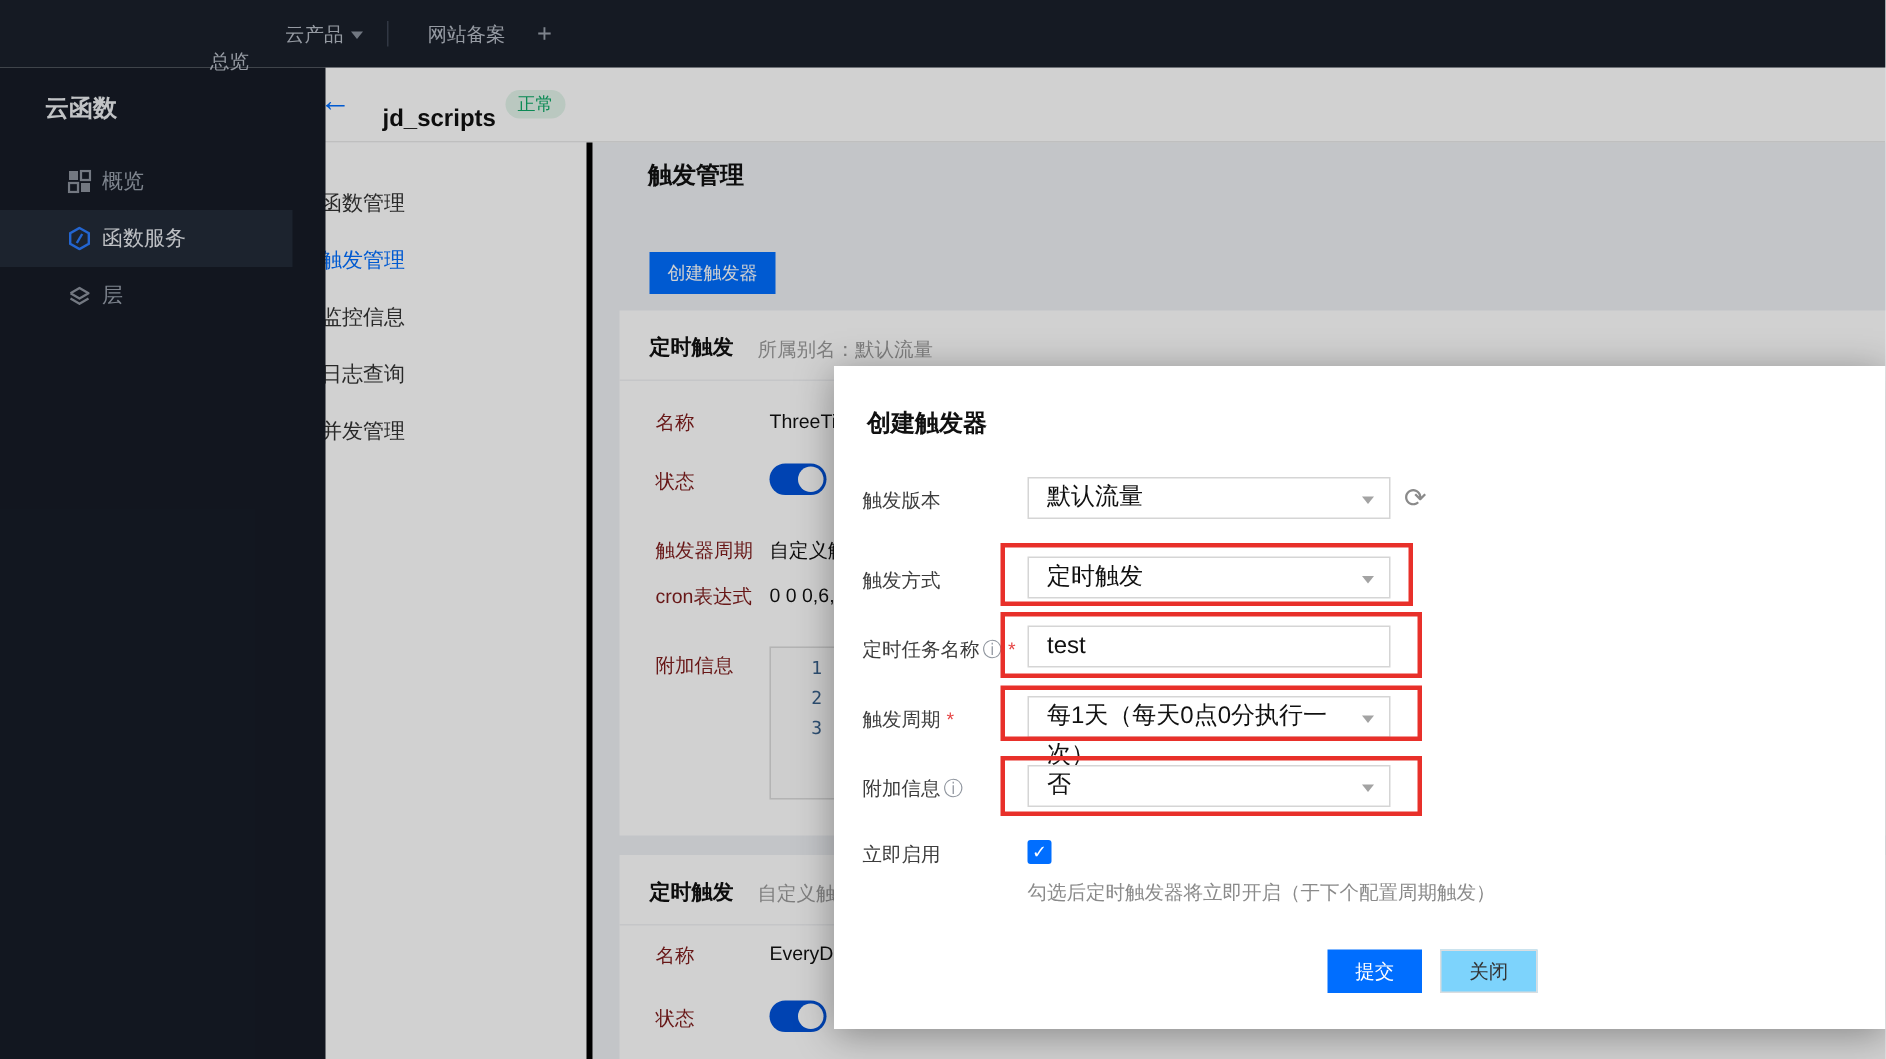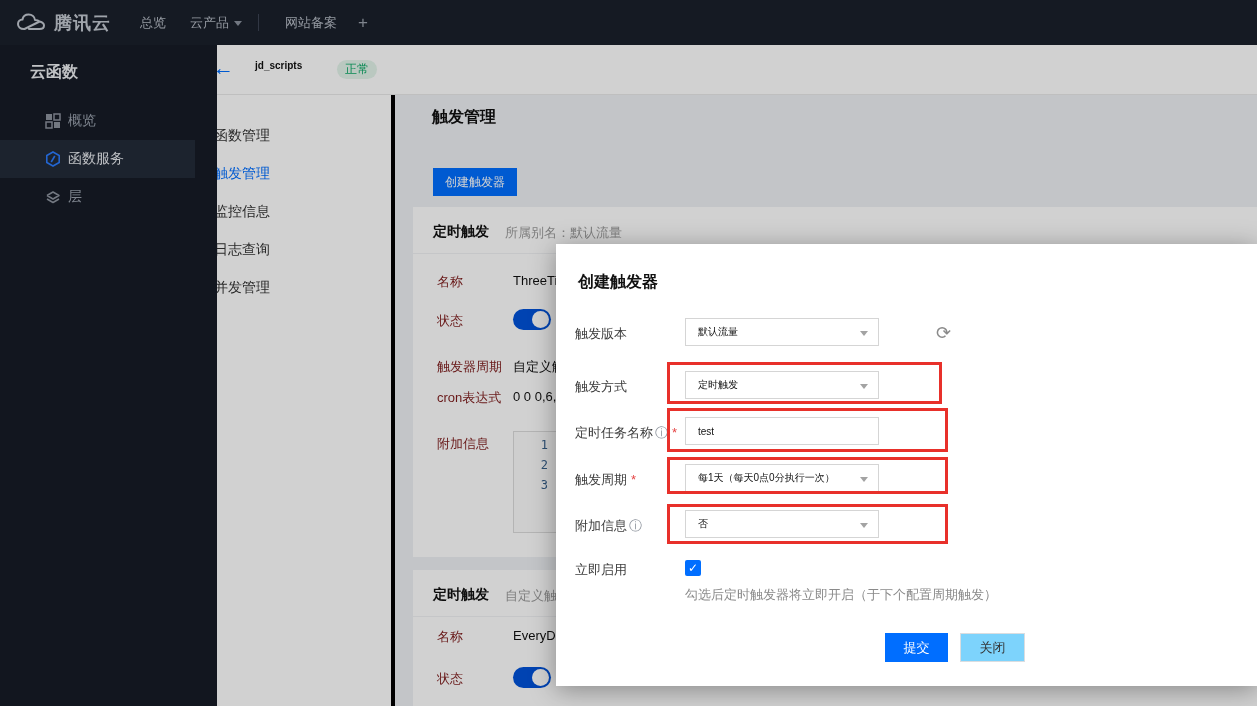--- a/index.html
+++ b/index.html
@@ -4,41 +4,41 @@
 <style>
   * { margin:0; padding:0; box-sizing:border-box; }
   html,body { width:1257px; height:706px; overflow:hidden; }
   body { position:relative; font-family:"Liberation Sans","DejaVu Sans",sans-serif; background:#eef1f5; }
 
   
   .topnav { position:absolute; left:0; top:0; width:1257px; height:45px; background:#1a202b; z-index:5; }
   .brand { position:absolute; left:15px; top:0; height:45px; display:flex; align-items:center; gap:7px; }
   .brand-text { color:#c3c8d1; font-size:18px; font-weight:bold; letter-spacing:1px; }
   .tn-item { position:absolute; top:0; height:45px; line-height:45px; font-size:13px; color:#b6bcc6; cursor:pointer; }
-  .tn-overview { left:140px; }
+  .tn-overview { left:140px;margin-top:18px; }
   .tn-products { left:190px; }
   .tn-caret { display:inline-block; width:0; height:0; border-left:4px solid transparent; border-right:4px solid transparent; border-top:5px solid #8a929e; margin-left:5px; vertical-align:middle; }
   .tn-divider { position:absolute; left:258px; top:14px; width:1px; height:17px; background:#3c4453; }
   .tn-record { left:285px; }
   .tn-plus { left:358px; font-size:17px; color:#9aa1ac; }
 
   
   .sidebar { position:absolute; left:0; top:45px; width:217px; height:661px; background:#161c27; z-index:4; }
   .sb-title { position:absolute; left:30px; top:17px; color:#eceef1; font-size:16px; font-weight:bold; }
   .sb-item { position:absolute; left:0; width:195px; height:38px; cursor:pointer; }
   .sb-item .sb-icon { position:absolute; left:45px; top:11px; width:16px; height:16px; }
   .sb-item .sb-label { position:absolute; left:68px; top:10px; font-size:14px; color:#9aa1ad; }
   .sb-item.active { background:#232b39; }
   .sb-item.active .sb-label { color:#e8ebef; }
   .sb-i1 { top:57px; } .sb-i2 { top:95px; } .sb-i3 { top:133px; }
 
   
   .fn-header { position:absolute; left:195px; top:45px; width:1062px; height:50px; background:#ffffff; border-bottom:1px solid #e9e9e9; z-index:3; }
   .back-arrow { position:absolute; left:18px; top:11px; font-size:21px; color:#006eff; font-weight:bold; cursor:pointer; }
-  .fn-name { position:absolute; left:60px; top:15px; font-size:10px; font-weight:bold; color:#111; }
+  .fn-name { position:absolute; left:60px; top:26px; font-size:16px; font-weight:bold; color:#111; }
   .fn-badge { position:absolute; left:142px; top:15px; height:19px; line-height:19px; padding:0 8px; border-radius:10px; background:#e3f5eb; color:#0fa968; font-size:12px; }
 
   
   .submenu { position:absolute; left:195px; top:95px; width:200px; height:611px; background:#ffffff; border-right:4px solid #000000; z-index:3; }
   .sm-item { position:absolute; left:19px; font-size:14px; color:#333; cursor:pointer; }
   .sm-i1 { top:32px; } .sm-i2 { top:70px; color:#006eff; } .sm-i3 { top:108px; } .sm-i4 { top:146px; } .sm-i5 { top:184px; }
 
   
   .content { position:absolute; left:395px; top:95px; width:862px; height:611px; background:#eef1f5; z-index:2; }
   .page-title { position:absolute; left:37px; top:12px; font-size:16px; font-weight:bold; color:#111; }
@@ -57,46 +57,40 @@
   .codeline { position:absolute; width:34px; text-align:right; font-family:"DejaVu Sans Mono","Liberation Mono",monospace; font-size:12px; color:#38618c; }
   .cl1 { top:6px; } .cl2 { top:26px; } .cl3 { top:46px; }
 
   
   .overlay { position:absolute; inset:0; background:rgba(0,0,0,0.18); z-index:40; }
   .modal { position:absolute; left:556px; top:244px; width:701px; height:442px; background:#fff; z-index:50; box-shadow:0 4px 24px rgba(0,0,0,0.35); }
   .modal-title { position:absolute; left:22px; top:28px; font-size:16px; font-weight:bold; color:#111; }
   .m-label { position:absolute; left:19px; font-size:13px; color:#3d3d3d; white-space:nowrap; }
   .info-icon { color:#8f959e; font-size:13px; margin-left:2px; }
   .req { color:#e54545; margin-left:4px; }
-  .m-select, .m-input { position:absolute; left:129px; width:194px; height:28px; border:1px solid #d5d5d5; background:#fff; font-size:10px; color:#111; line-height:26px; padding:0 12px; cursor:pointer; }
+  .m-select, .m-input { position:absolute; left:129px; width:242px; height:28px; border:1px solid #d5d5d5; background:#fff; font-size:16px; color:#111; line-height:26px; padding:0 12px; cursor:pointer; }
   .m-input { font-family:inherit; cursor:text; }
   .sel-caret { position:absolute; right:10px; top:12px; width:0; height:0; border-left:4px solid transparent; border-right:4px solid transparent; border-top:5px solid #a3a3a3; }
   .r1 { top:74px; } .r2 { top:127px; } .r3 { top:173px; } .r4 { top:220px; } .r5 { top:266px; }
   .l1 { top:81px; } .l2 { top:134px; } .l3 { top:180px; } .l4 { top:227px; } .l5 { top:273px; } .l6 { top:317px; }
   .refresh-icon { position:absolute; left:380px; top:78px; font-size:18px; color:#8a8a8a; cursor:pointer; }
   .redbox { position:absolute; border:3px solid #e8302a; pointer-events:none; }
   .rb1 { left:111px; top:118px; width:275px; height:42px; }
   .rb2 { left:111px; top:164px; width:281px; height:44px; }
   .rb3 { left:111px; top:213px; width:281px; height:37px; }
   .rb4 { left:111px; top:260px; width:281px; height:40px; }
   .checkbox { position:absolute; left:129px; top:316px; width:16px; height:16px; background:#006eff; border-radius:2px; color:#fff; font-size:12px; line-height:16px; text-align:center; cursor:pointer; }
   .hint { position:absolute; left:129px; top:342px; font-size:13px; color:#8a8a8a; white-space:nowrap; }
   .btn-submit { position:absolute; left:329px; top:389px; width:63px; height:29px; background:#006eff; color:#fff; border:none; font-size:13px; cursor:pointer; font-family:inherit; }
   .btn-close { position:absolute; left:404px; top:389px; width:65px; height:29px; background:#7dd3fc; color:#333; border:1px solid #dadde0; font-size:13px; cursor:pointer; font-family:inherit; }
 </style>
 </head>
 <body>
 
 <div class="topnav">
-  <div class="brand">
-    <svg width="32" height="24" viewBox="0 0 32 24">
-      <path d="M9 18 C5 18 3 15.5 3 13 C3 10.5 5 8.5 7.5 8.5 C8 5.5 10.5 3.5 13.7 3.5 C17 3.5 19.6 5.8 20 9 C20.3 9 23 9 24.6 10.5 L9.5 18 Z M24.6 10.5 C26.5 11 29 12 29 14.5 C29 17 27 18 24.5 18 L14 18" fill="none" stroke="#c3c8d1" stroke-width="2" stroke-linecap="round" stroke-linejoin="round"></path>
-    </svg>
-    <span class="brand-text">腾讯云</span>
-  </div>
   <span class="tn-item tn-overview">总览</span>
   <span class="tn-item tn-products"><span>云产品</span><span class="tn-caret"></span></span>
   <span class="tn-divider"></span>
   <span class="tn-item tn-record">网站备案</span>
   <span class="tn-item tn-plus">+</span>
 </div>
 
 <div class="sidebar">
   <div class="sb-title">云函数</div>
 

